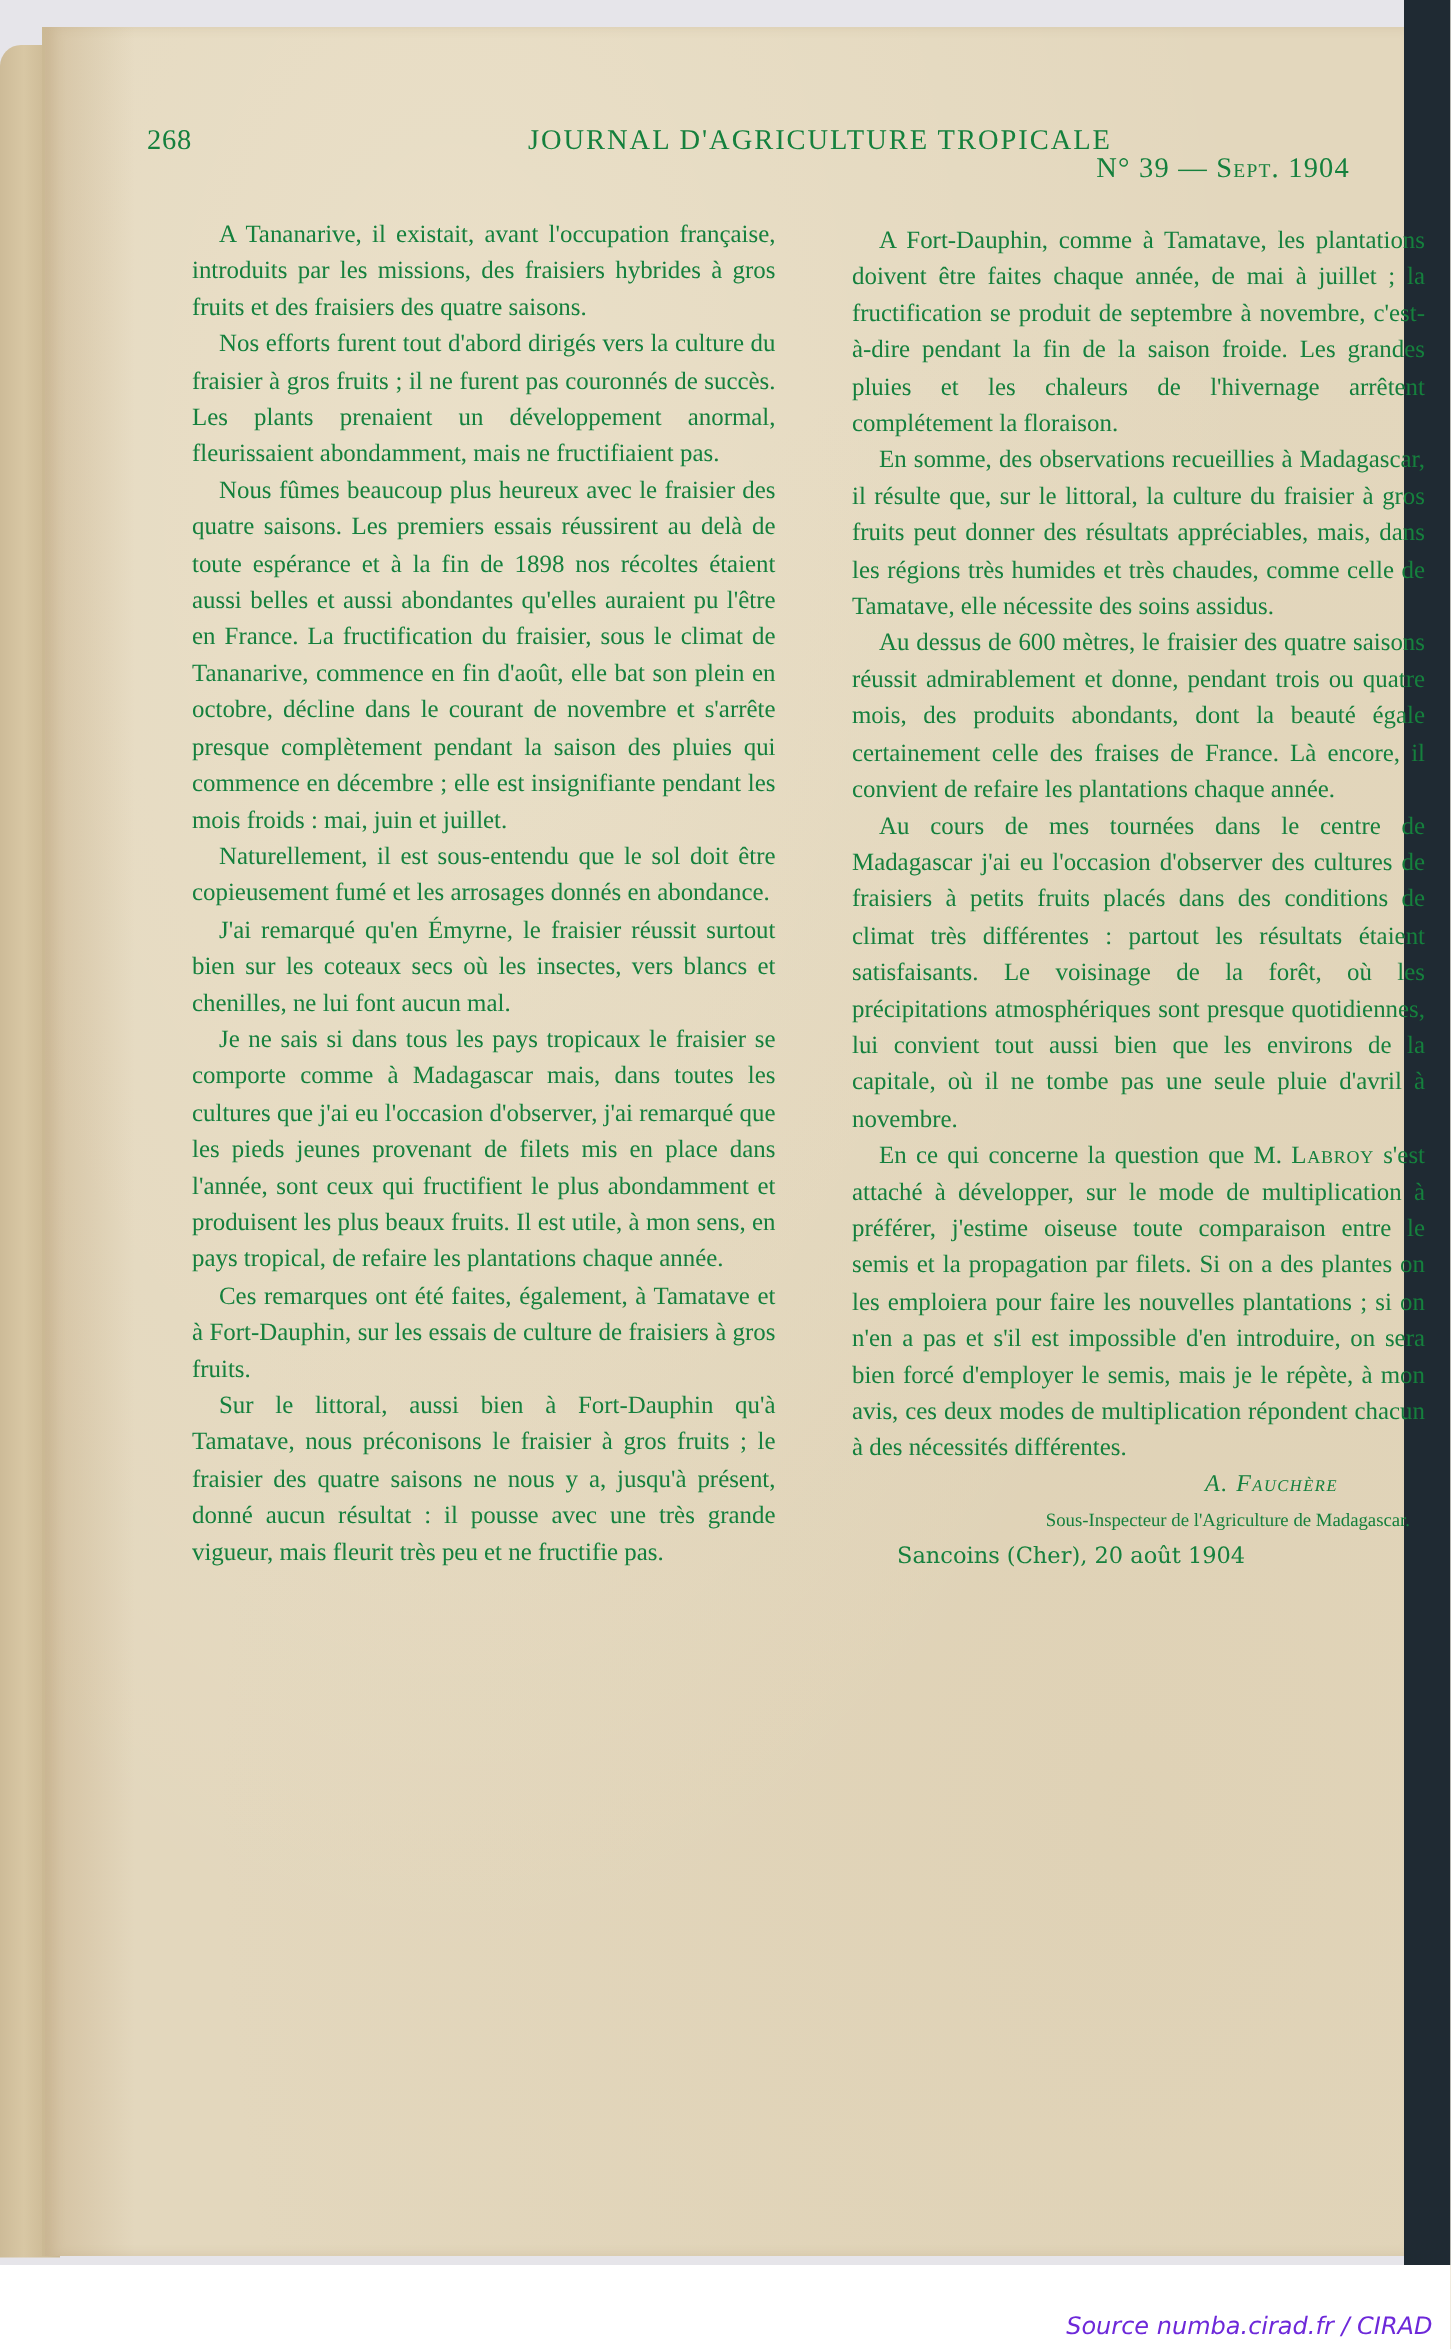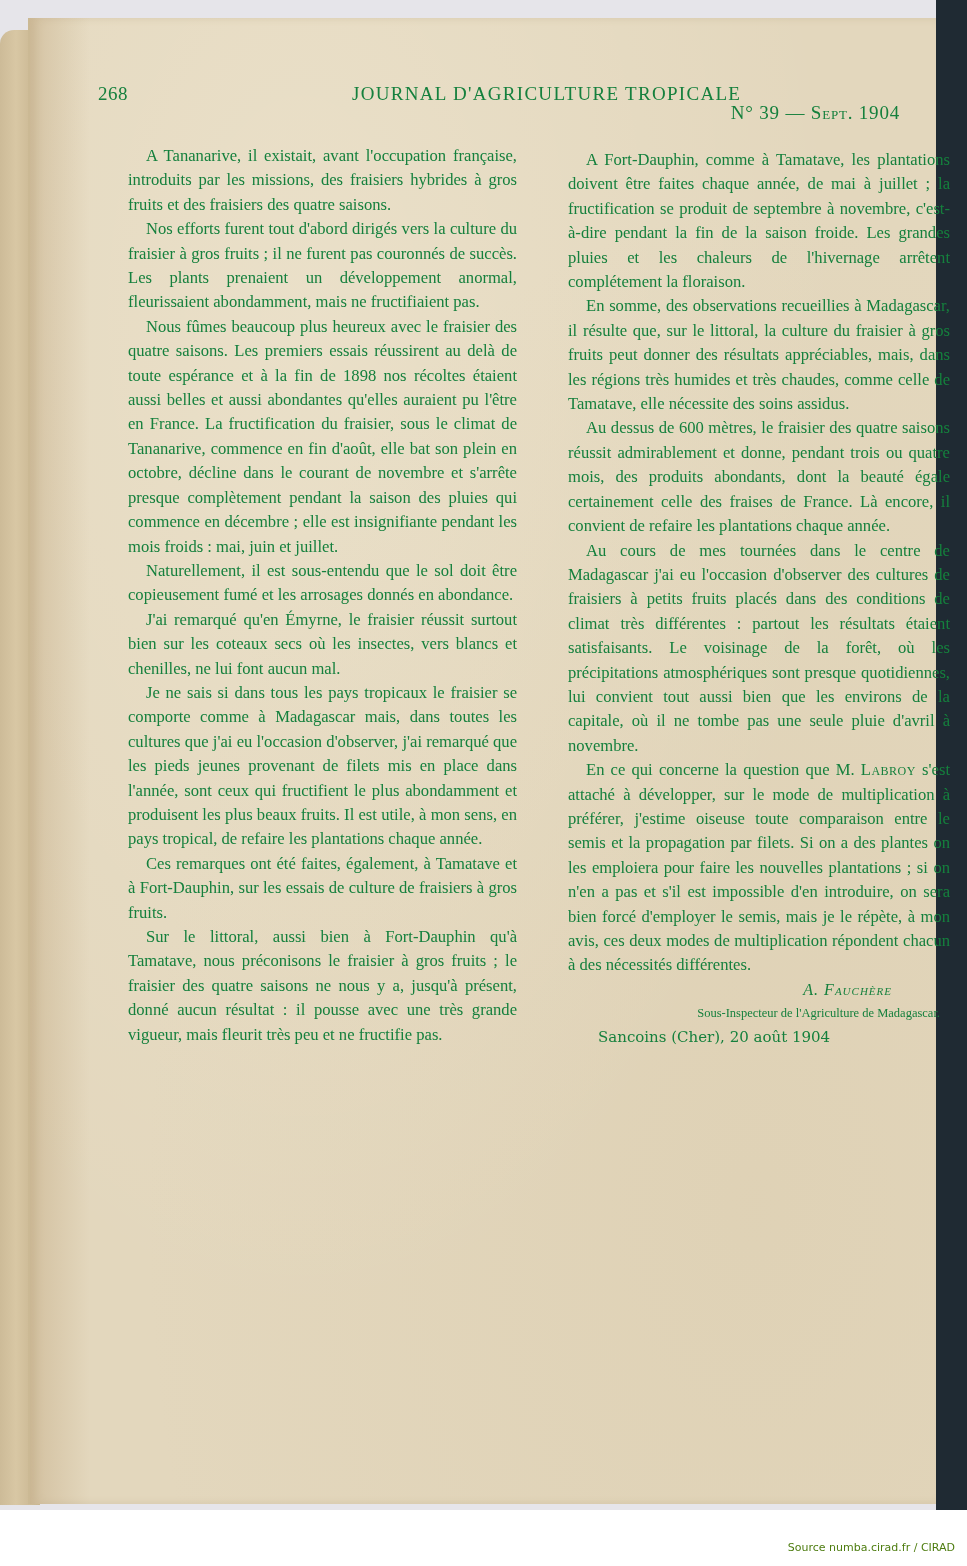--- a/index.html
+++ b/index.html
@@ -47,21 +47,21 @@
   }
   .col.left { left:128px; }
   .col.right { left:568px; width:382px; top:148px; }
   .col p { margin:0; text-indent:18px; }
   .sc { font-variant:small-caps; letter-spacing:0.5px; }
   .sign-name { text-align:right; margin:0; padding-right:58px; font-size:16px; letter-spacing:1px;font-style:italic; }
   .sign-title { text-align:right; font-size:12.5px; margin:0; padding-right:10px; line-height:22px; }
   .sign-place { text-align:left; font-size:16.5px; margin:0; padding-left:12px; line-height:26px; font-family:"DejaVu Serif", serif; font-size:15px;}
   .source {
     position:absolute; right:12px; top:1541px;
-    font-family:"DejaVu Sans", sans-serif; font-size:11px; color:#4d7c0f;
+    font-family:"DejaVu Sans", sans-serif; font-size:16px; color:#6d28d9;font-style:italic;
   }
 </style>
 </head>
 <body>
 
 <div class="scan-bg"></div>
 <div class="cover-right"></div>
 <div class="page-stack"></div>
 
 <div class="page">

